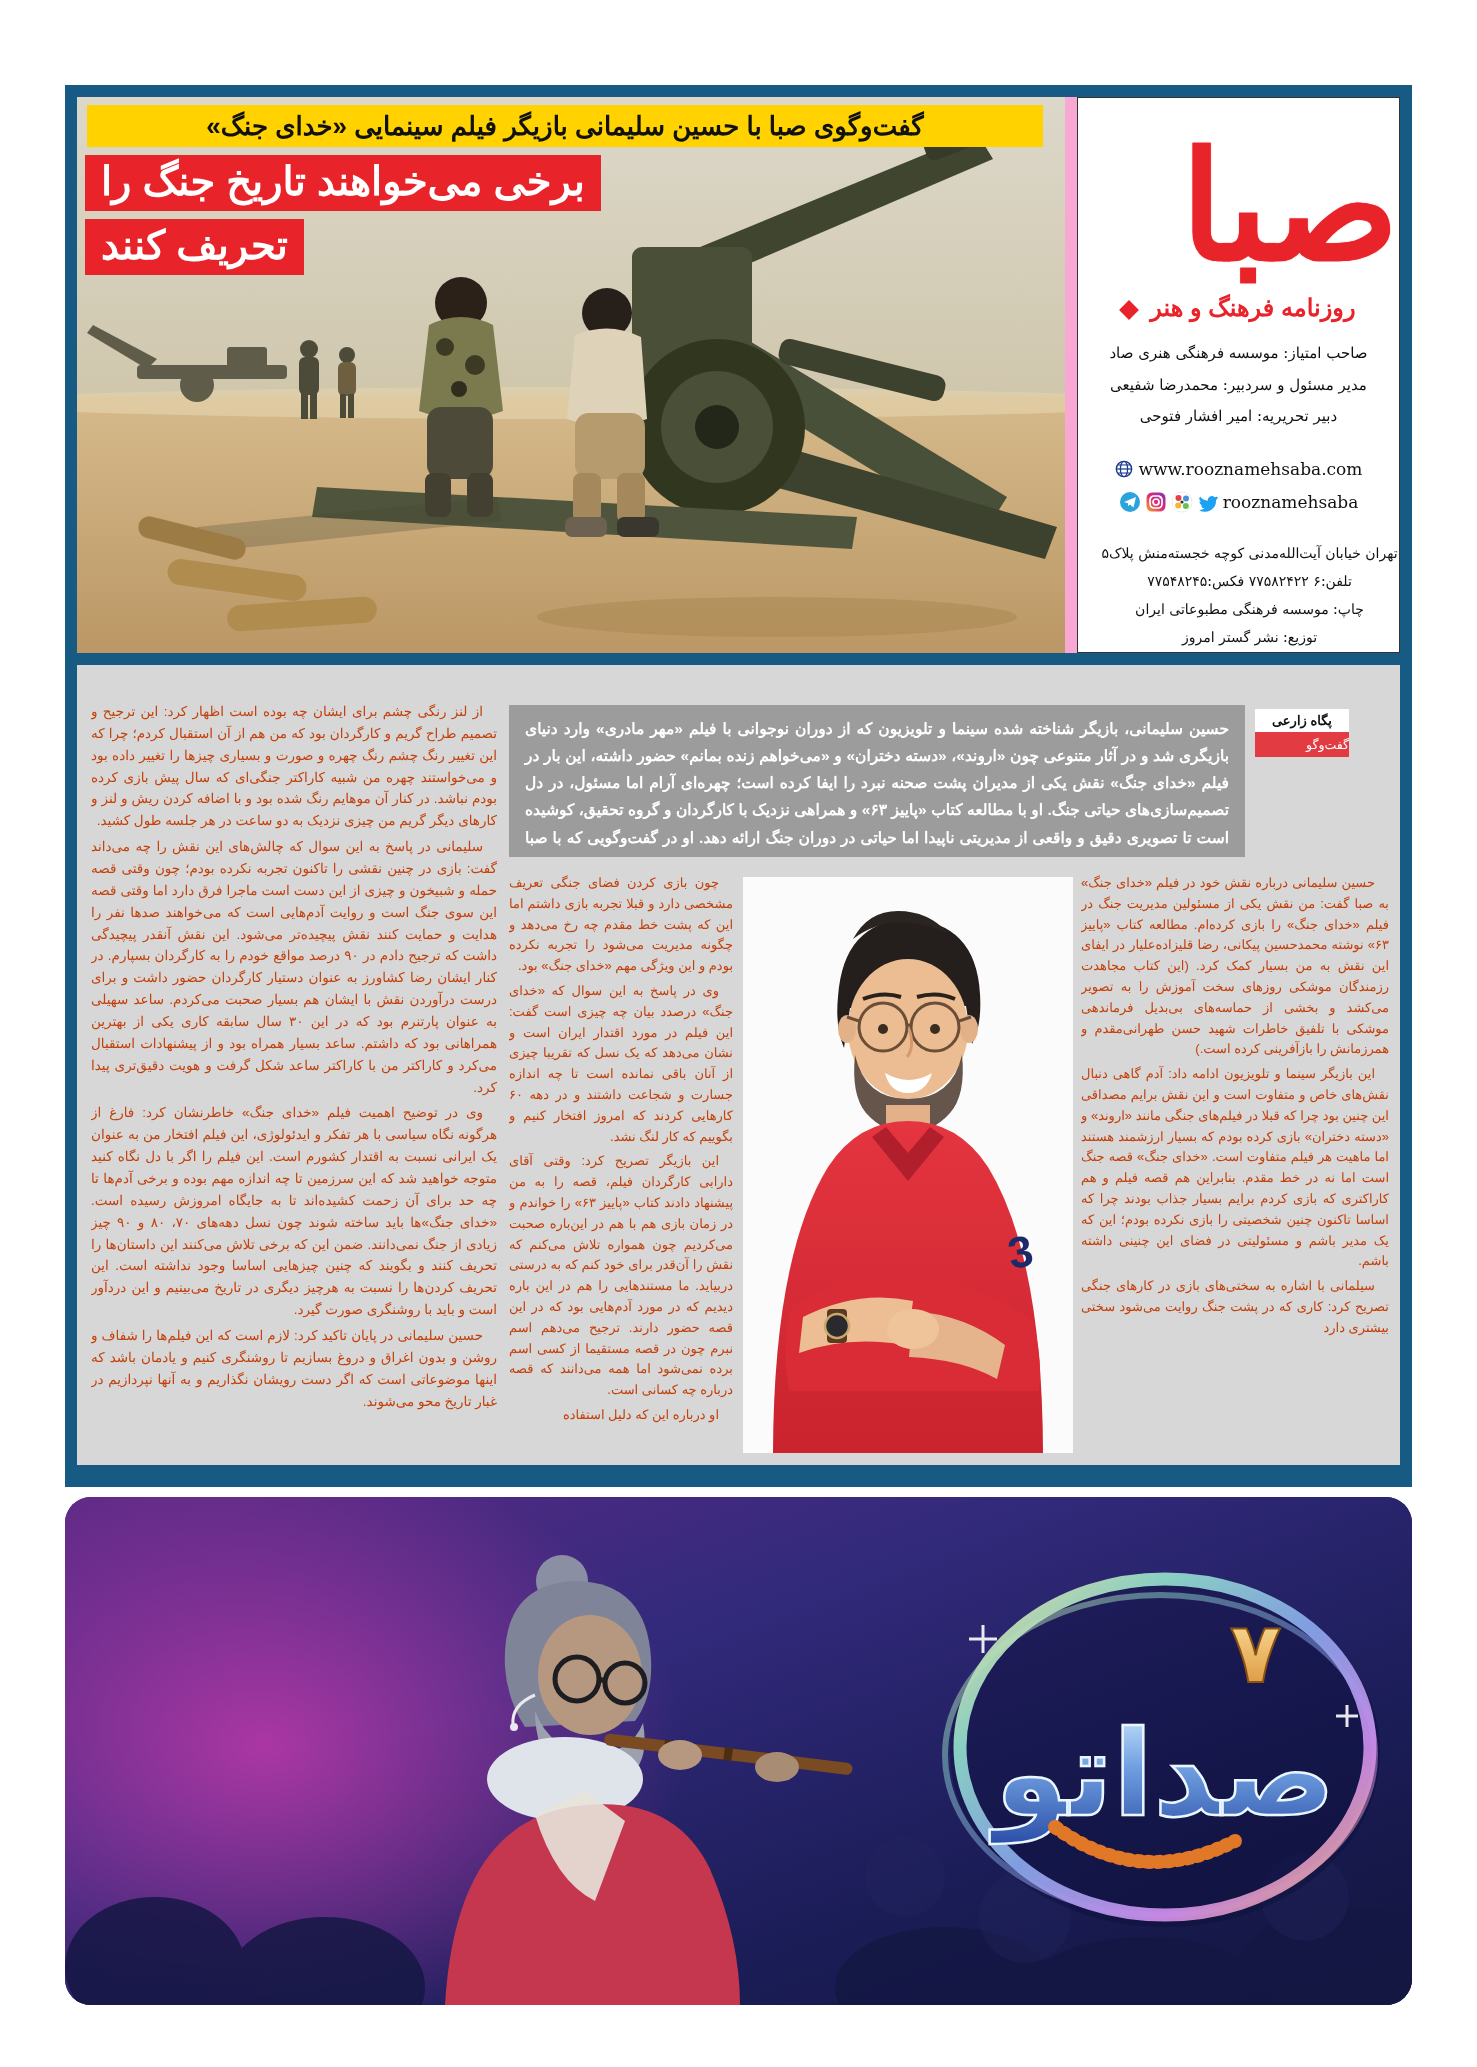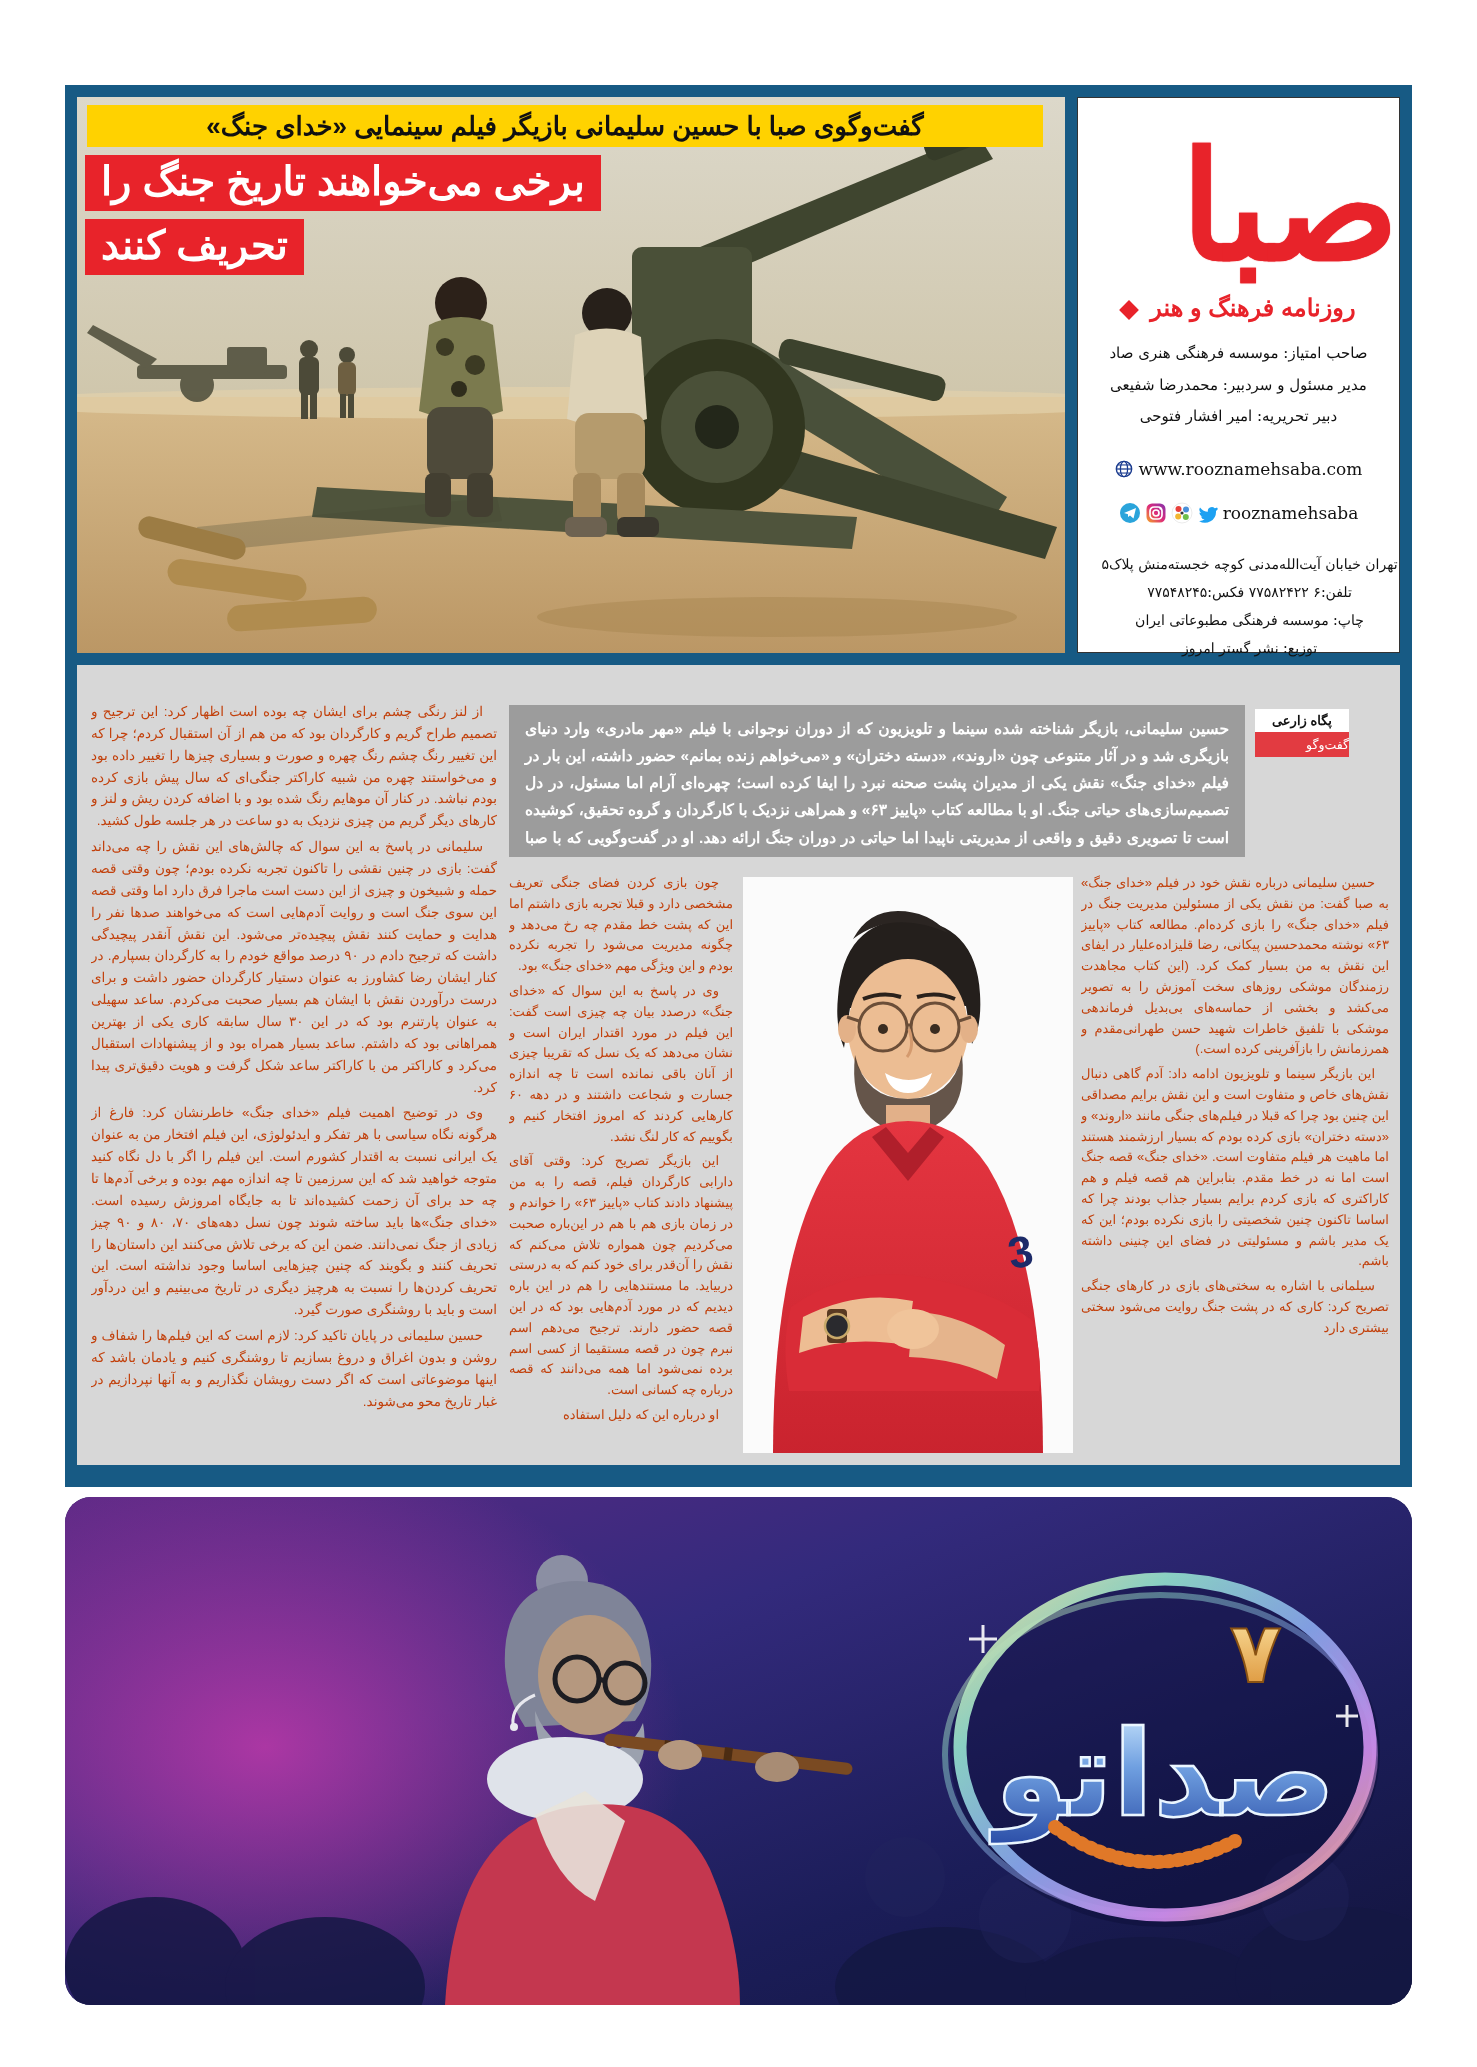--- a/index.html
+++ b/index.html
@@ -1,41 +1,41 @@
 <!DOCTYPE html>
 <html lang="fa"><head>
 <meta charset="utf-8">
 <style>
   html,body{margin:0;padding:0;background:#ffffff;}
   .page{position:relative;width:1477px;height:2067px;background:#ffffff;overflow:hidden;
         font-family:"Liberation Sans",sans-serif;}
   
   .frame{position:absolute;left:65px;top:85px;width:1347px;height:1402px;background:#175a84;}
   
-  .top-left{position:absolute;left:12px;top:12px;width:988px;height:556px;background:#6d28d9;overflow:hidden;}
+  .top-left{position:absolute;left:12px;top:12px;width:988px;height:556px;background:#f9a8d4;overflow:hidden;padding-left:24px;}
   .war-svg{position:absolute;left:0;top:0;}
   .kicker{position:absolute;left:10px;top:8px;width:956px;height:42px;background:#ffd200;
           display:flex;align-items:center;justify-content:center;direction:rtl;
           font-size:26px;font-weight:bold;color:#111;}
   .hl{position:absolute;background:#e8232a;color:#fff;font-weight:bold;font-size:40px;
       direction:rtl;padding:4px 16px 8px 16px;line-height:1.1;}
   .hl1{left:8px;top:58px;}
   .hl2{left:8px;top:122px;}
   
   .masthead{position:absolute;left:1012px;top:12px;width:323px;height:556px;background:#fff;
             border:1px solid #333;box-sizing:border-box;text-align:center;direction:rtl;}
   .logo-wrap{margin-top:14px;height:188px;display:flex;align-items:center;justify-content:flex-start;}
   .logo-text{font-size:150px;font-weight:bold;color:#e8232a;line-height:1;
              font-family:"DejaVu Serif",serif;text-shadow:0 0 1px #e8232a;}
   .tagline{color:#e8232a;font-weight:bold;font-size:24px;margin-top:-6px;}
   .tagline .diamond{display:inline-block;transform:rotate(45deg);background:#e8232a;width:14px;height:14px;margin-right:8px;vertical-align:middle;}
   .mast-lines{margin-top:16px;font-family:"DejaVu Serif",serif;font-size:15px;color:#111;line-height:2.1;}
   .web-row{margin-top:26px;font-family:"DejaVu Serif",serif;font-size:17px;color:#111;
            display:flex;align-items:center;justify-content:center;gap:6px;direction:ltr;}
-  .soc-row{margin-top:23px;font-family:"DejaVu Serif",serif;font-size:17px;color:#111;
+  .soc-row{margin-top:12px;font-family:"DejaVu Serif",serif;font-size:17px;color:#111;
            display:flex;align-items:center;justify-content:center;gap:4px;direction:ltr;}
   .addr{margin-top:26px;font-family:"DejaVu Serif",serif;font-size:14px;color:#111;line-height:2.0;margin-left:22px;}
   
   .body-panel{position:absolute;left:12px;top:580px;width:1323px;height:800px;background:#d7d7d7;}
   .intro-box{position:absolute;left:432px;top:40px;width:736px;height:152px;background:#9c9c9c;
              color:#fff;font-weight:bold;font-size:15.5px;line-height:1.75;direction:rtl;
              text-align:justify;padding:10px 16px;box-sizing:border-box;overflow:hidden;}
   .tags{position:absolute;left:1178px;top:44px;width:94px;}
   .tag-byline{background:#fff;color:#111;font-size:13px;font-weight:bold;text-align:center;
               padding:4px 0;direction:rtl;}

